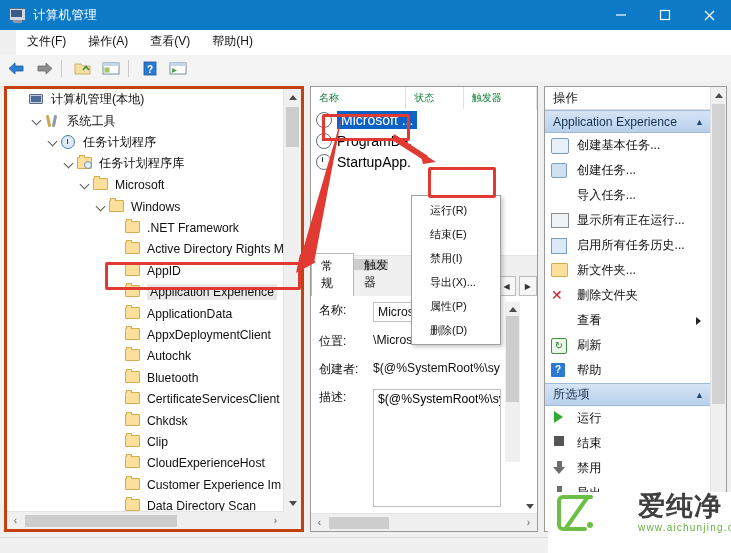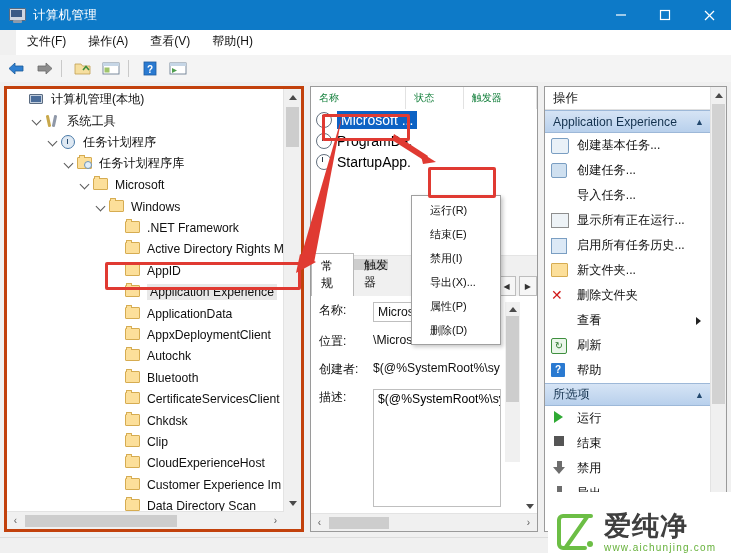--- a/index.html
+++ b/index.html
@@ -144,21 +144,21 @@
   .i-stop{width:10px;height:10px;background:#555;margin-left:3px;}
   .i-disable{width:12px;height:13px;margin-left:2px;position:relative;}
   .i-disable:before{content:"";position:absolute;left:3.5px;top:0;width:5px;height:7px;background:#6d6d6d;}
   .i-disable:after{content:"";position:absolute;left:0;top:6px;width:0;height:0;border-left:6px solid transparent;border-right:6px solid transparent;border-top:7px solid #6d6d6d;}
 
   
   .redbox{position:absolute;border:3px solid #e03a32;border-radius:2px;z-index:60;pointer-events:none;}
   .arrow{position:absolute;z-index:61;pointer-events:none;}
 
   
-  .wm{position:absolute;left:548px;top:492px;width:183px;height:61px;background:#fff;z-index:70;display:flex;align-items:flex-end;}
+  .wm{position:absolute;left:548px;top:492px;width:183px;height:61px;background:#fff;z-index:70;display:flex;align-items:flex-start;gap:34px;}
   .wm-logo{width:44px;height:42px;margin-left:6px;position:relative;flex:none;}
   .wm-text{margin-left:6px;}
   .wm-cn{font-size:27px;color:#3f3f3f;font-weight:bold;letter-spacing:1px;line-height:28px;font-family:"DejaVu Sans",sans-serif;}
   .wm-url{font-size:10px;color:#66b13a;letter-spacing:1.2px;margin-top:2px;}
 
   
   .statusbar{position:absolute;left:0;top:537px;width:731px;height:16px;background:#f0f0f0;border-top:1px solid #dcdcdc;}
 </style>
 </head>
 <body>

